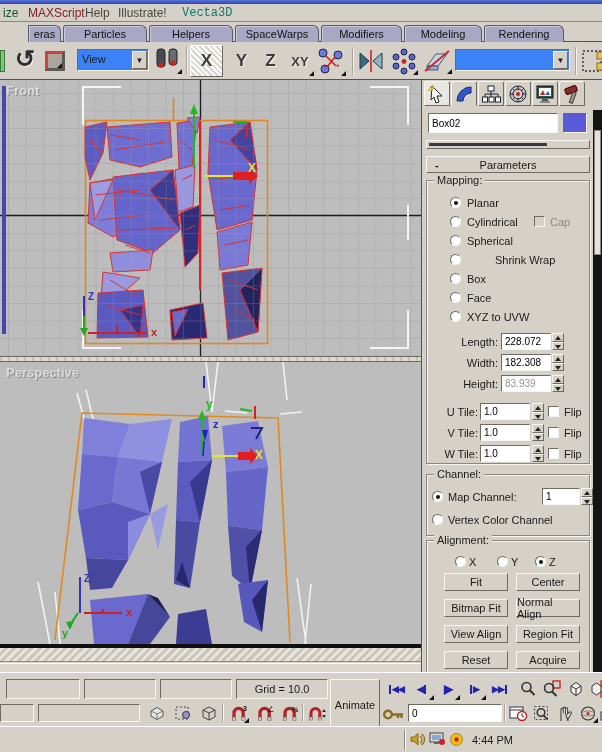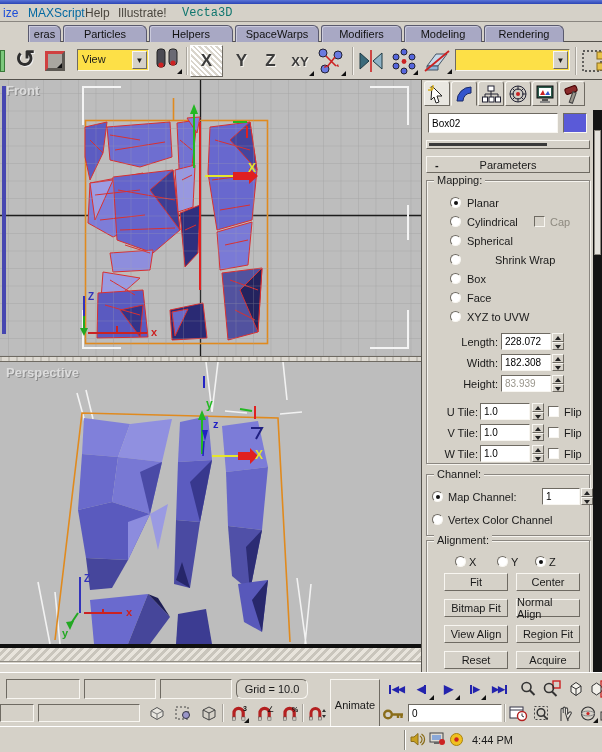--- a/index.html
+++ b/index.html
@@ -3,21 +3,21 @@
 <meta charset="utf-8">
 <style>
   html,body{margin:0;padding:0;background:#888;}
   *{box-sizing:border-box;}
   #screen{position:relative;width:602px;height:752px;background:#d5d1c8;overflow:hidden;
           font-family:"Liberation Sans",sans-serif;font-size:11px;color:#1a1a1a;}
   .abs{position:absolute;}
   .t11{font-size:11px;line-height:1;}
   .t12{font-size:12px;line-height:1;}
   .raised{border:1px solid;border-color:#f8f6f1 #6e6a62 #6e6a62 #f8f6f1;background:#d5d1c8;}
-  .inset{border:1px solid;border-color:#6e6a62 #f8f6f1 #f8f6f1 #6e6a62;background:#fde047;}
+  .inset{border:1px solid;border-color:#6e6a62 #f8f6f1 #f8f6f1 #6e6a62;background:#3b82f6;}
   .insetg{border:1px solid;border-color:#6e6a62 #f8f6f1 #f8f6f1 #6e6a62;background:#d5d1c8;}
   .fld{border:1px solid;border-color:#6e6a62 #f8f6f1 #f8f6f1 #6e6a62;background:#fff;
        font-family:Liberation Sans, sans-serif;font-size:10px;padding:0 3px;outline:none;}
   .grp{border:1px solid #8a8680;box-shadow:1px 1px 0 #f6f4ef, inset 1px 1px 0 #f6f4ef;}
   .grplabel{position:absolute;background:#d5d1c8;padding:0 3px;font-size:11px;}
   .radio{position:absolute;width:11px;height:11px;border-radius:50%;background:#fff;
          border:1px solid;border-color:#6e6a62 #f8f6f1 #f8f6f1 #6e6a62;}
   .radio.on::after{content:"";position:absolute;left:2.5px;top:2.5px;width:4px;height:4px;border-radius:50%;background:#111;}
   .check{position:absolute;width:11px;height:11px;background:#fff;
          border:1px solid;border-color:#6e6a62 #f8f6f1 #f8f6f1 #6e6a62;}
@@ -43,22 +43,22 @@
   .hatch{background:repeating-linear-gradient(45deg,#fff 0 2px,#d9d5cc 2px 4px);}
 </style>
 </head>
 <body>
 
 <div id="screen">
 
   <div class="abs" style="left:0;top:0;width:602px;height:4px;background:linear-gradient(#5a74d8,#2b44b4);"></div>
 
   <div class="abs" style="left:0;top:4px;width:602px;height:18px;border-bottom:1px solid #8a8680;">
-    <span class="abs t12" style="left:3px;top:3px;color:#1d4ed8;">ize</span>
-    <span class="abs t12" style="left:28px;top:3px;color:#0369a1;">MAXScript</span>
+    <span class="abs t12" style="left:3px;top:3px;color:#14532d;">ize</span>
+    <span class="abs t12" style="left:28px;top:3px;color:#7f1d1d;">MAXScript</span>
     <span class="abs t12" style="left:85px;top:3px;color:#4a463e;">Help</span>
     <span class="abs t12" style="left:118px;top:3px;color:#4a463e;">Illustrate!</span>
     <span class="abs t12" style="left:182px;top:3px;color:#0f766e;font-family:Liberation Mono, monospace;">Vecta3D</span>
   </div>
 
   <div class="abs" style="left:0;top:22px;width:602px;height:20px;border-bottom:1px solid #55524c;margin-left:32px;">
     <span class="tab" style="left:-4px;width:33px;border-radius:0 6px 0 0;">eras</span>
     <span class="tab" style="left:31px;width:84px;">Particles</span>
     <span class="tab" style="left:117px;width:84px;">Helpers</span>
     <span class="tab" style="left:203px;width:84px;">SpaceWarps</span>
@@ -462,21 +462,21 @@
 
     <div class="abs" style="left:171px;top:30px;width:9px;height:562px;background:#141414;">
       <div class="abs" style="left:1px;top:20px;width:7px;height:125px;background:#e3e1db;border:1px solid #8a867e;"></div>
     </div>
   </div>
 
   <div class="abs" style="left:0;top:672px;width:602px;height:54px;border-top:1px solid #fff;">
     <div class="abs insetg" style="left:6px;top:6px;width:74px;height:20px;"></div>
     <div class="abs insetg" style="left:84px;top:6px;width:72px;height:20px;"></div>
     <div class="abs insetg" style="left:160px;top:6px;width:72px;height:20px;"></div>
-    <div class="abs insetg" style="left:236px;top:6px;width:72px;height:20px;text-align:center;line-height:18px;border-radius:6px;">
+    <div class="abs insetg" style="left:236px;top:6px;width:92px;height:20px;text-align:center;line-height:18px;">
       <span>Grid = 10.0</span>
     </div>
     <div class="abs raised" style="left:330px;top:6px;width:50px;height:52px;">
         <div class="btnlbl">Animate</div>
       </div>
 
     <div class="pbtn" style="left:384px;top:5px;"><i class="bar"></i>◀◀</div>
     <div class="pbtn fly" style="left:410px;top:5px;">◀<i class="bar"></i></div>
     <div class="pbtn fly" style="left:436px;top:5px;font-size:12px;">▶</div>
     <div class="pbtn fly" style="left:462px;top:5px;"><i class="bar"></i>▶</div>

